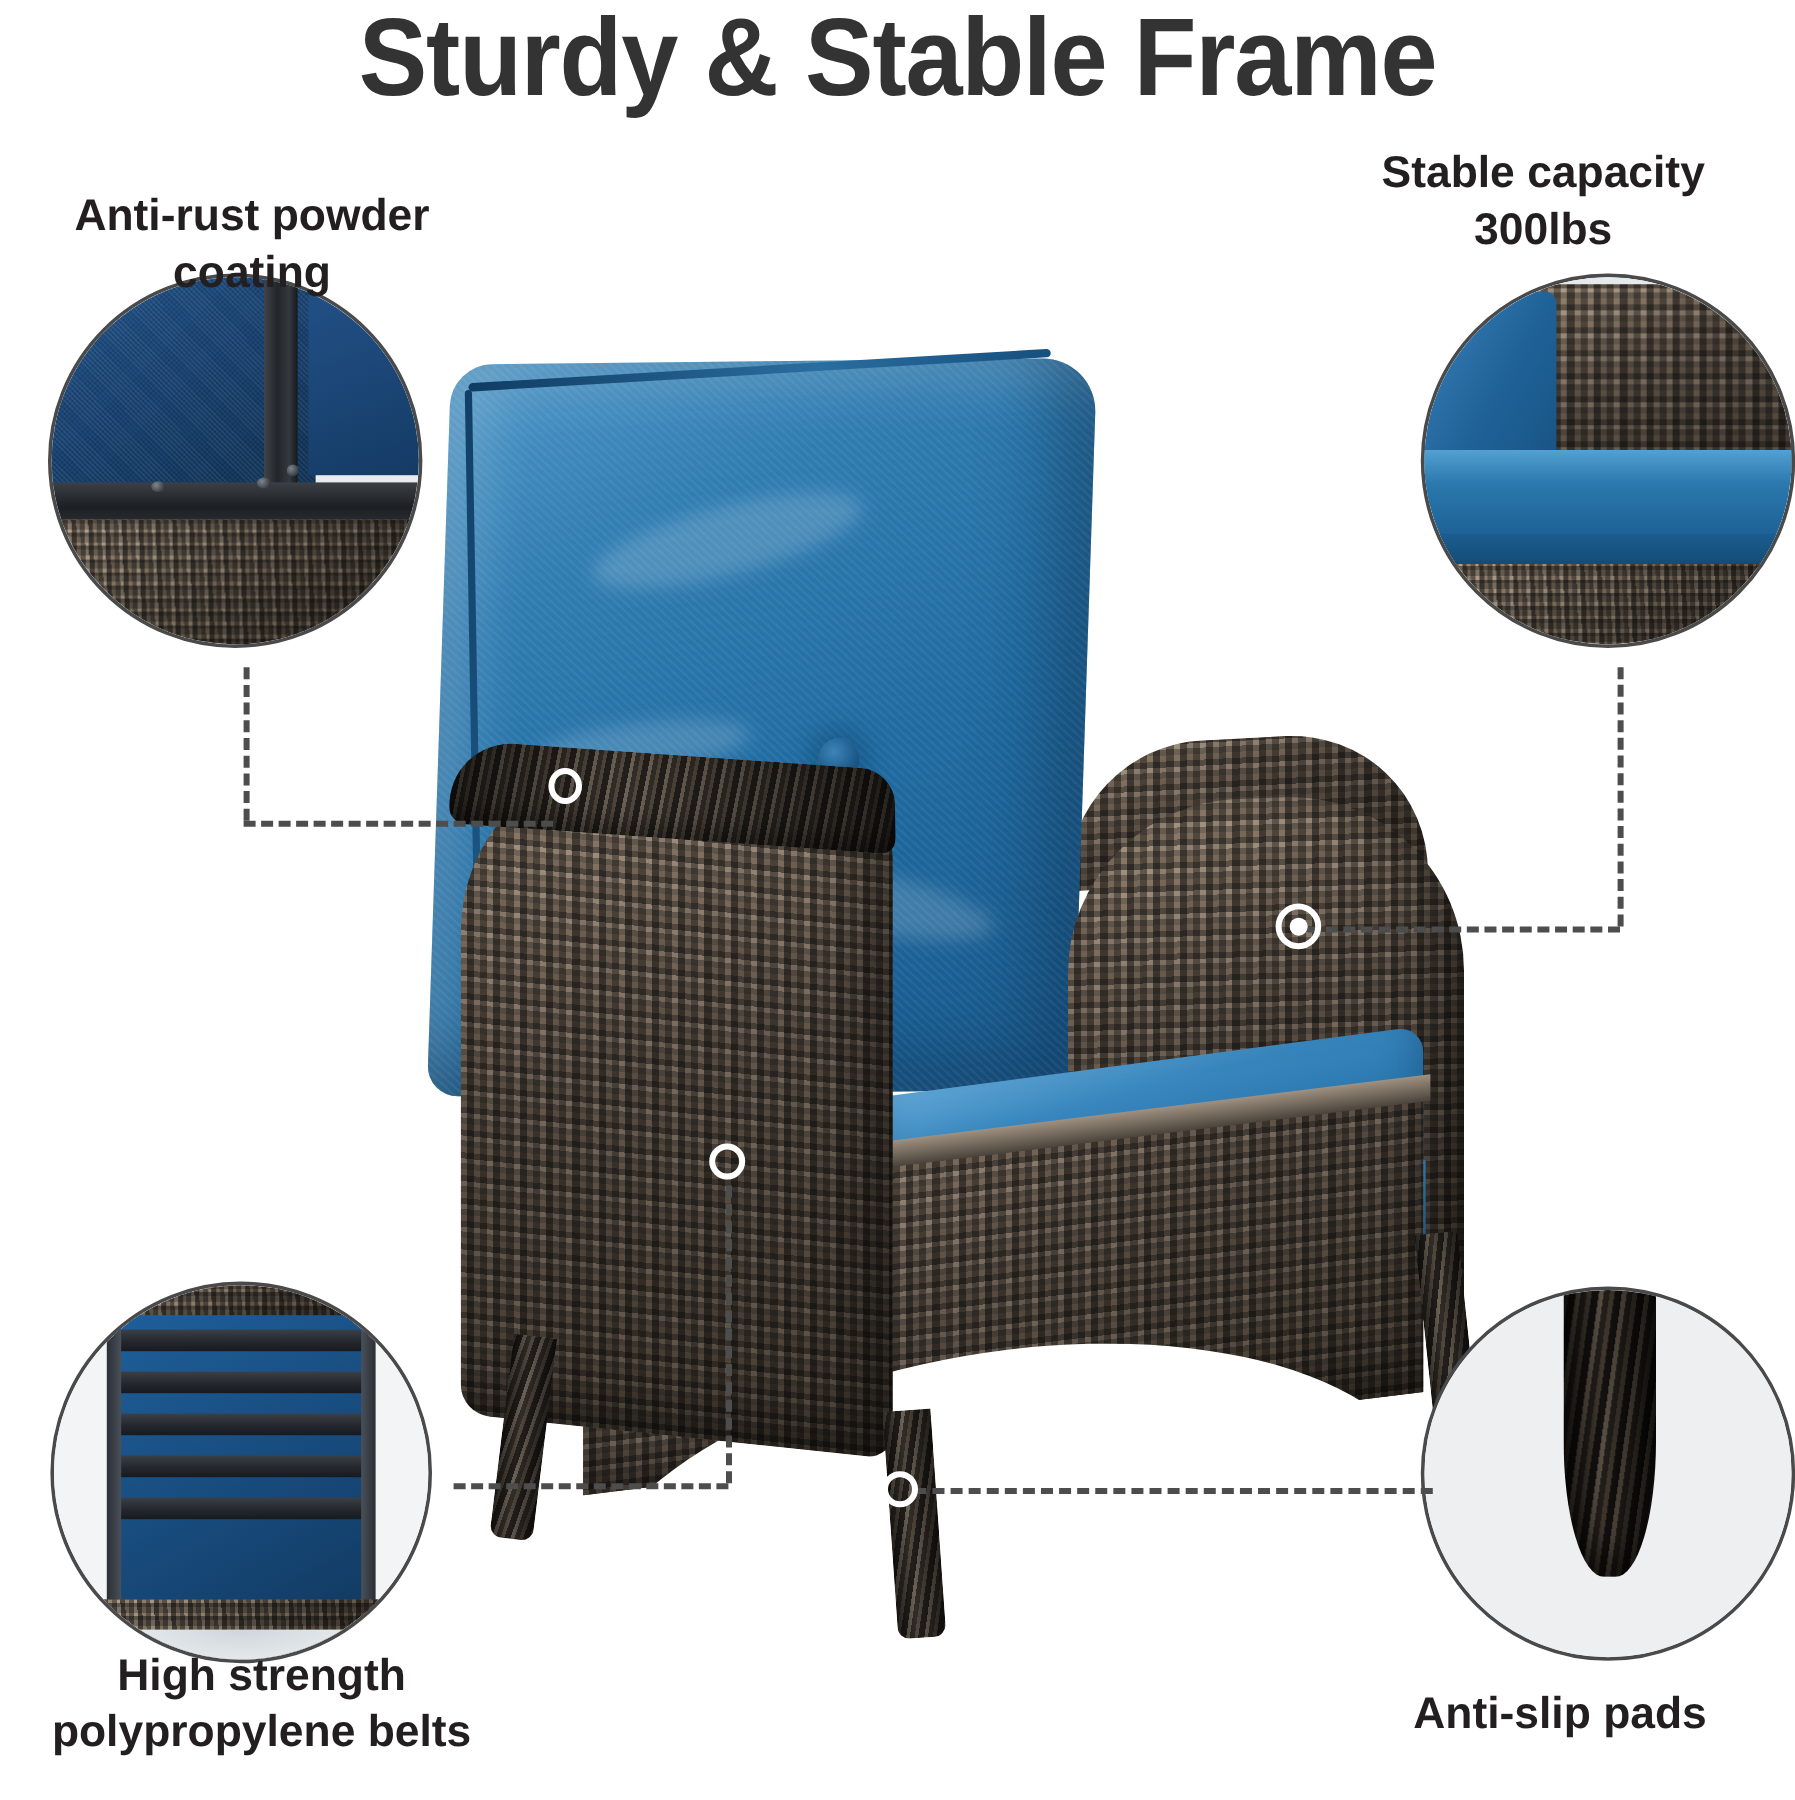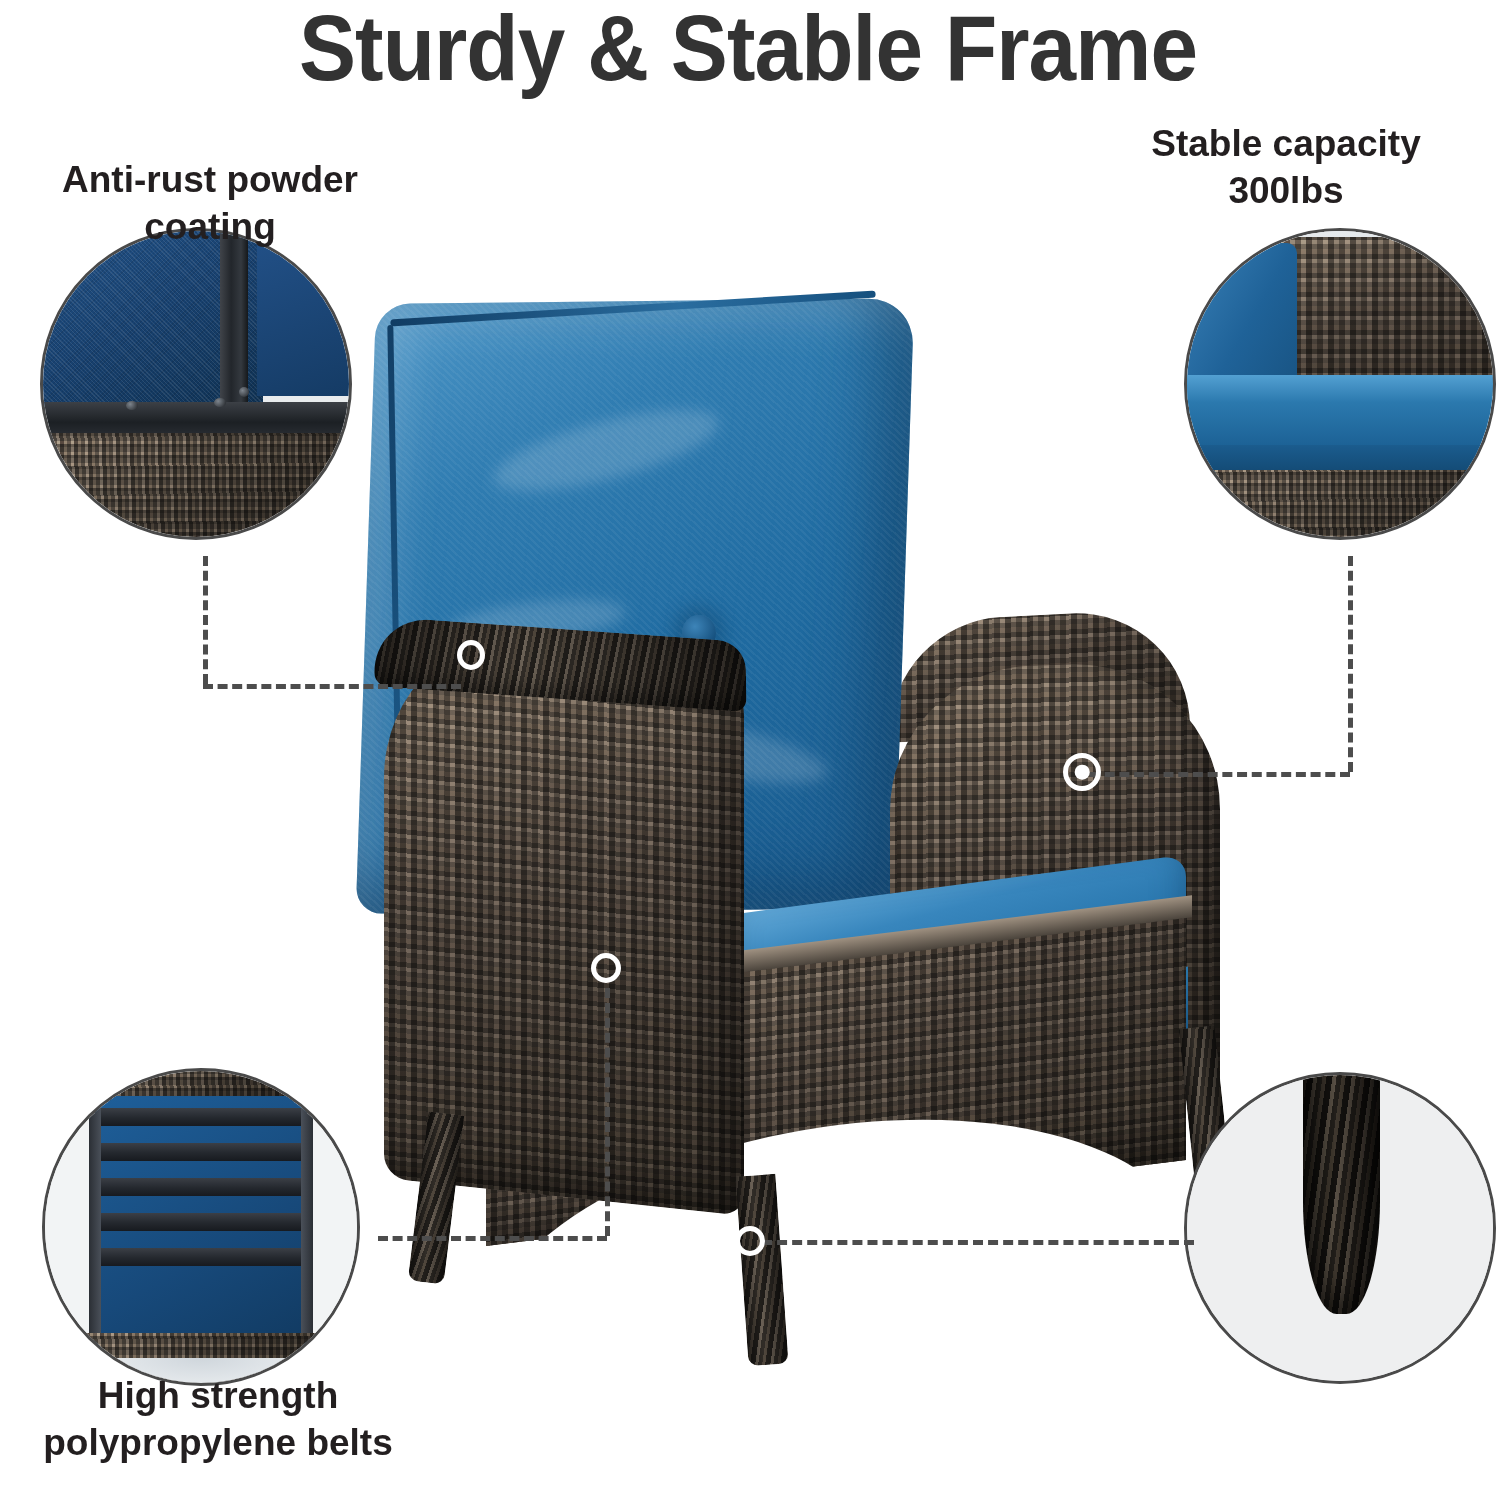--- a/index.html
+++ b/index.html
@@ -314,14 +314,15 @@
   <div class="ring dot" style="left:1063px;top:753px;width:38px;height:38px;"></div>
   <div class="ring" style="left:591px;top:953px;width:30px;height:30px;"></div>
   <div class="ring" style="left:735px;top:1226px;width:30px;height:30px;"></div>
 
   <div class="label lbl-tl">Anti-rust powder
 coating</div>
   <div class="label lbl-tr">Stable capacity
 300lbs</div>
   <div class="label lbl-bl">High strength
 polypropylene belts</div>
+  <div class="label lbl-br">Anti-slip pads</div>
 
 </div>
 
 </body></html>

